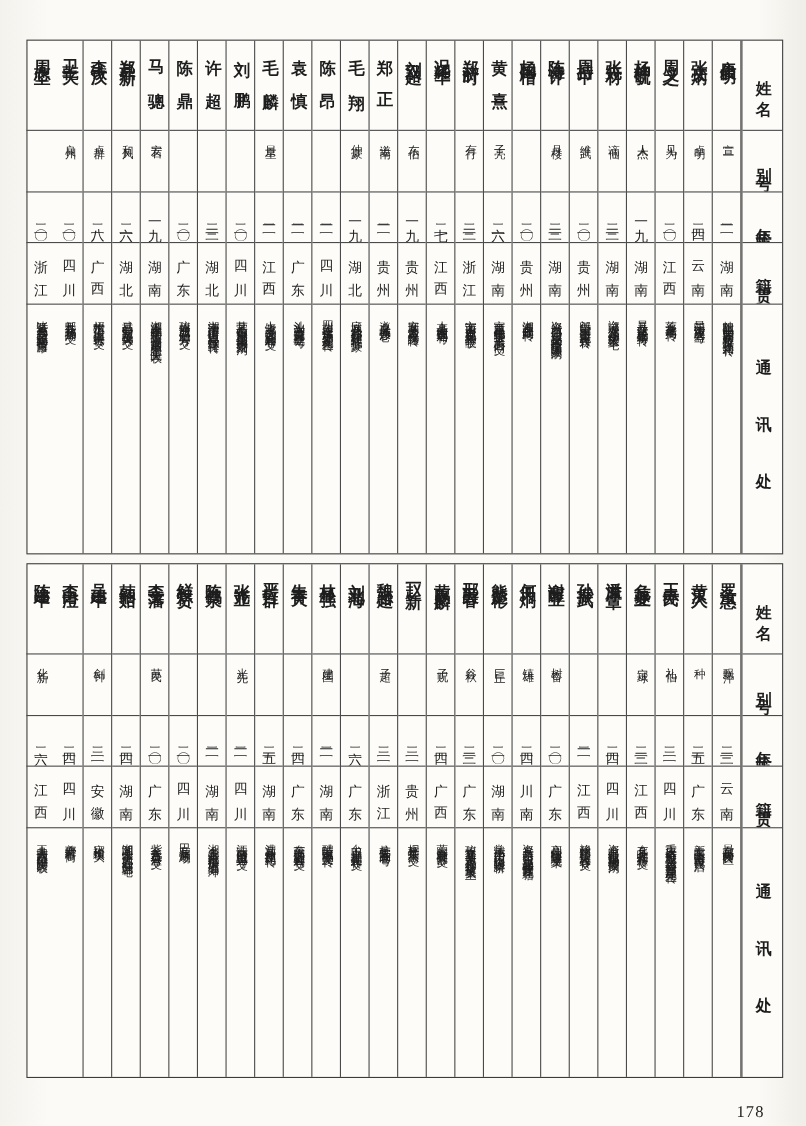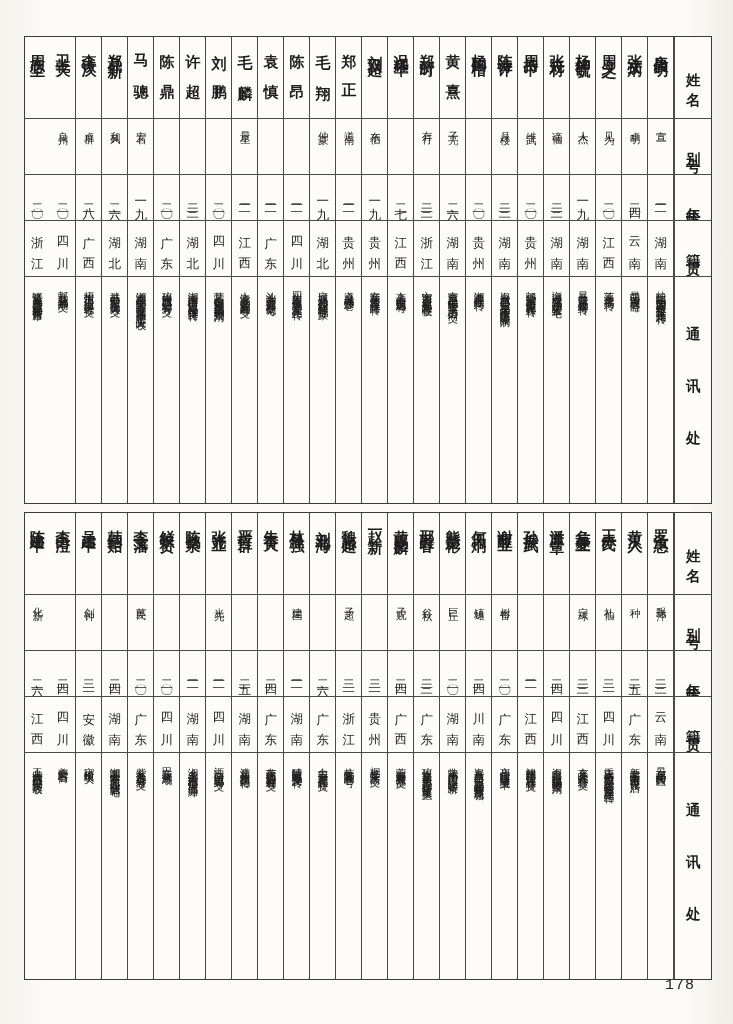--- a/index.html
+++ b/index.html
@@ -59,23 +59,23 @@
   .address .vtext{font-size:10.5px;letter-spacing:1.5px;line-height:1.15;max-height:214px;}
   
   .hcol .cell{align-items:center;}
   .hcol .vtext{font-weight:700;line-height:1;}
   .hcol .name .vtext  {font-size:14.5px;letter-spacing:18px;}
   .hcol .alias .vtext {font-size:14.5px;letter-spacing:8px;}
   .hcol .age .vtext   {font-size:14.5px;letter-spacing:3px;}
   .hcol .native .vtext{font-size:14.5px;letter-spacing:10px;}
   .hcol .address .vtext{font-size:14.5px;letter-spacing:52px;}
   .page-number{
-    position:absolute;right:38px;bottom:30px;
+    position:absolute;right:38px;bottom:4px;
     font-size:15px;color:#222;letter-spacing:1px;
-    font-family:Liberation Mono, monospace;
+    font-family:Liberation Serif, serif;
   }
 </style>
 </head>
 <body>
 
 <div class="page">
 
   <div class="tbl tbl-top">
     <div class="col hcol">
       <div class="cell name">

